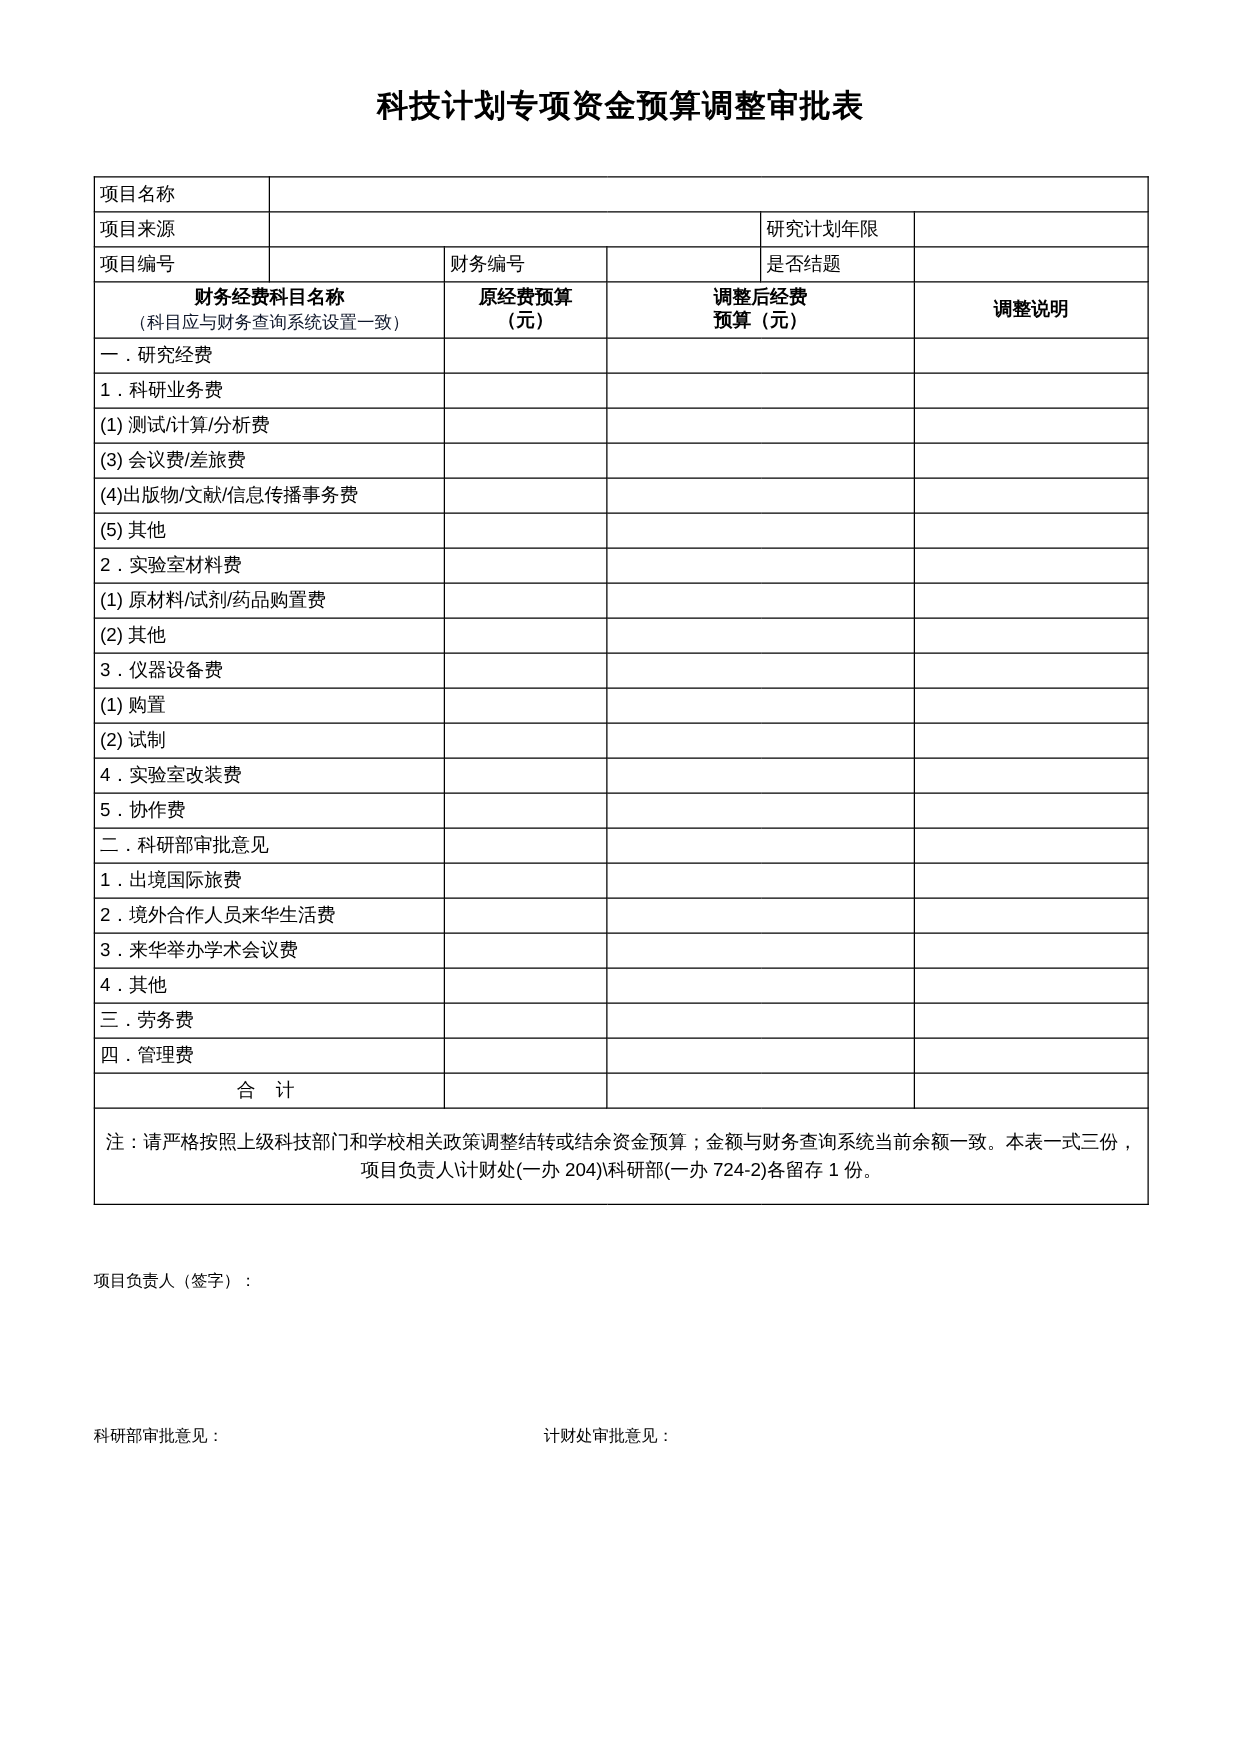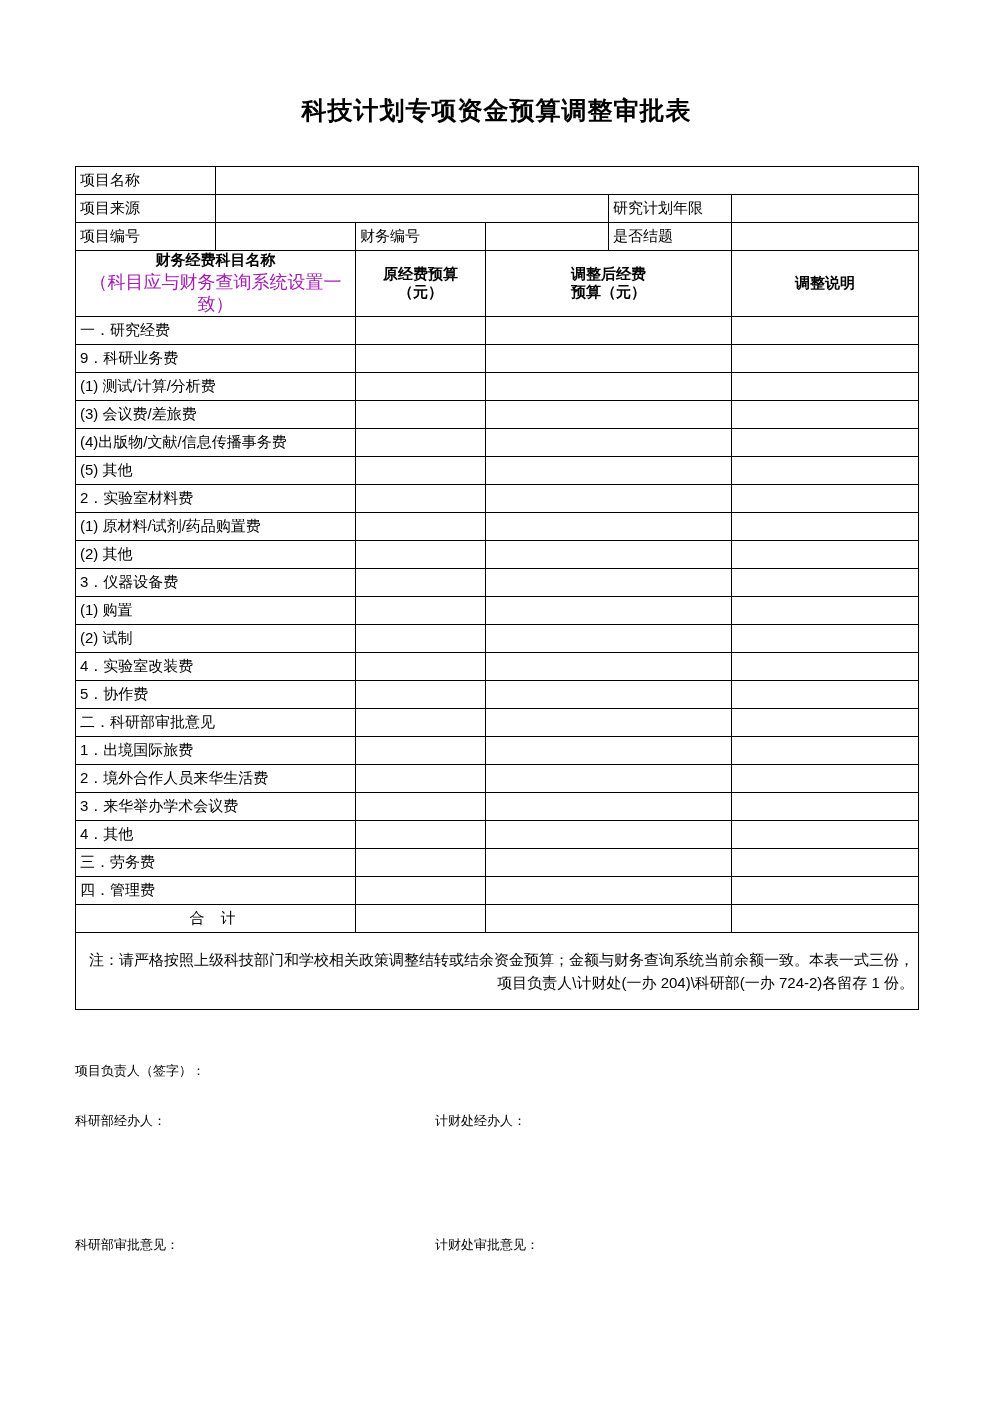--- a/index.html
+++ b/index.html
@@ -20,21 +20,21 @@
     position: relative;
     box-sizing: border-box;
   }
   .doc-title {
     text-align: center;
     font-family: "Liberation Serif", "DejaVu Serif", serif;
     font-weight: bold;
     font-size: 25px;
     letter-spacing: 1px;
     margin: 0;
-    padding-top: 96px;
+    padding-top: 71px;
     line-height: 1.2;
   }
   .table-wrap {
     margin: 0 auto;
     margin-top: 40px;
     width: 843px;
   }
   table.main {
     border-collapse: collapse;
     width: 843px;
@@ -57,36 +57,36 @@
     text-align: left;
     padding-left: 6px;
   }
   .hdr {
     text-align: center;
     font-weight: bold;
     line-height: 1.25;
   }
   .hdr .sub {
     display: block;
-    color: #a21caf;
+    color: #0f172a;
     font-weight: normal;
-    font-size: 18px;
+    font-size: 14px;
     margin-top: 1px;
   }
   .hdr-2line {
     text-align: center;
     font-weight: bold;
     line-height: 1.25;
     font-size: 14.5px;
   }
   .row-item td {
     height: 27px;
   }
   .note td {
-    text-align: right;
+    text-align: center;
     line-height: 1.55;
     padding: 5px 8px 7px 8px;
     font-size: 15.5px;
     font-family: "Liberation Sans", sans-serif;
     margin-left: 40px;
   }
   .sum-label {
     text-align: center;
     letter-spacing: 6px;
   }
@@ -171,21 +171,21 @@
           <td class="hdr">调整说明</td>
         </tr>
 
         <tr class="row-item">
           <td class="c-left" colspan="2">一．研究经费</td>
           <td></td>
           <td colspan="2"></td>
           <td></td>
         </tr>
         <tr class="row-item">
-          <td class="c-left" colspan="2">9．科研业务费</td>
+          <td class="c-left" colspan="2">1．科研业务费</td>
           <td></td>
           <td colspan="2"></td>
           <td></td>
         </tr>
         <tr class="row-item">
           <td class="c-left" colspan="2">(1) 测试/计算/分析费</td>
           <td></td>
           <td colspan="2"></td>
           <td></td>
         </tr>
@@ -308,24 +308,20 @@
         <tr class="note">
           <td colspan="6" style="height:76px;">注：请严格按照上级科技部门和学校相关政策调整结转或结余资金预算；金额与财务查询系统当前余额一致。本表一式三份，项目负责人\计财处(一办 204)\科研部(一办 724-2)各留存 1 份。</td>
         </tr>
       </tbody>
     </table>
   </div>
 
   <div class="sign-area">
     <div class="sign-line">
       <span class="left">项目负责人（签字）：</span>
-    </div>
-    <div class="sign-line">
-      <span class="left">科研部经办人：</span>
-      <span class="right">计财处经办人：</span>
     </div>
     <div class="sign-gap"></div>
     <div class="sign-line">
       <span class="left">科研部审批意见：</span>
       <span class="right">计财处审批意见：</span>
     </div>
   </div>
 
 </div>
 

